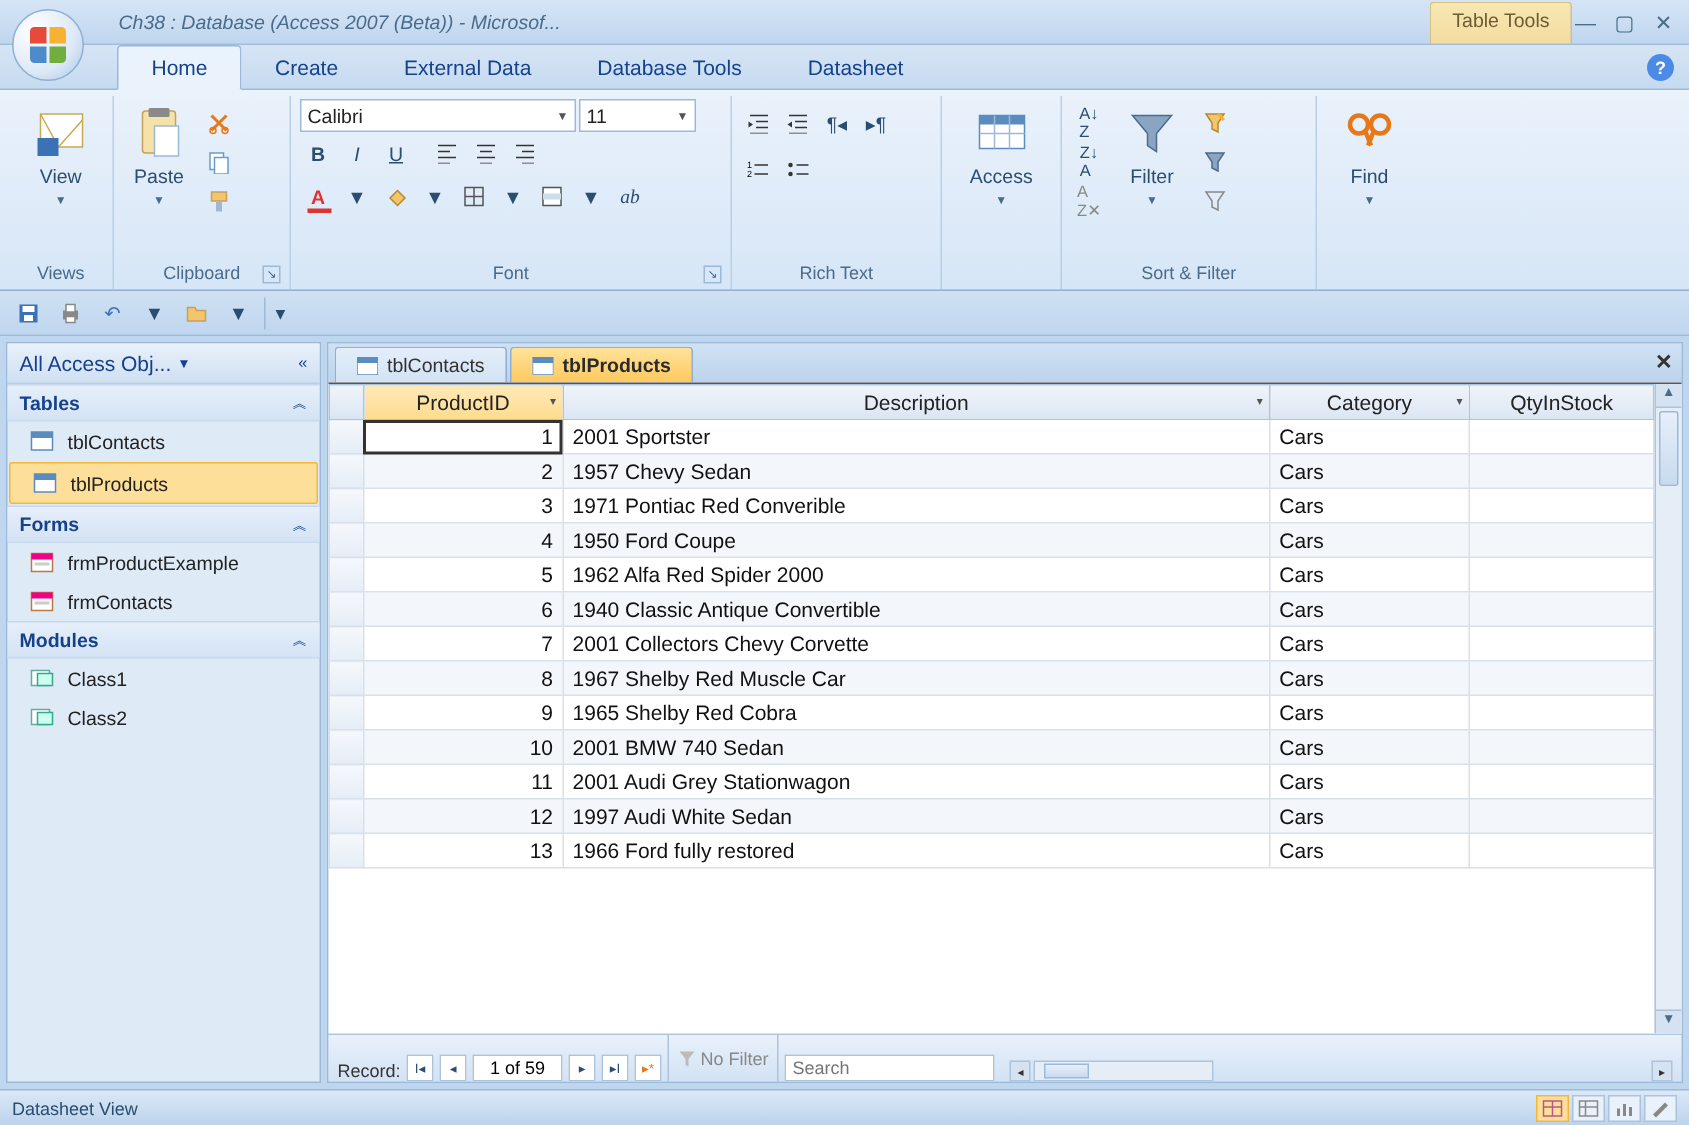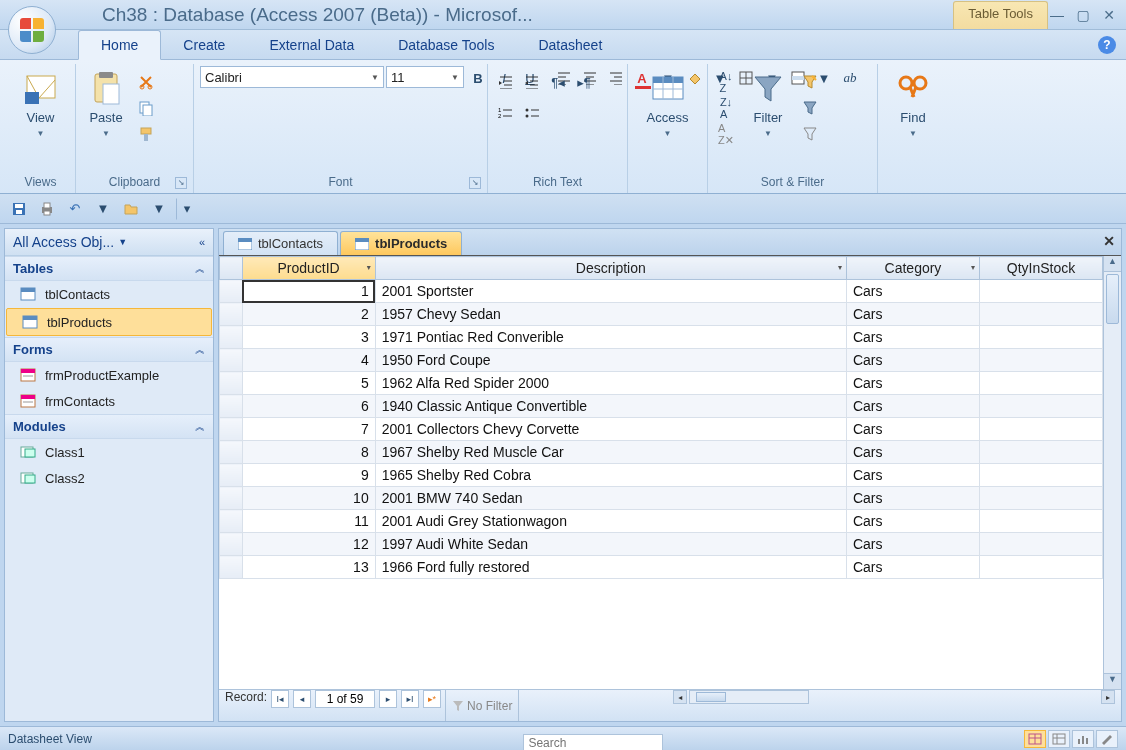--- a/index.html
+++ b/index.html
@@ -6,42 +6,42 @@
 body { font-family: "Segoe UI", Tahoma, sans-serif; font-size: 12px; width: 1126px; height: 750px; overflow: hidden; background: #cfe0f2; }
 
 
 .titlebar { height: 30px; background: linear-gradient(#d6e5f5,#bfd6ef); display: flex; align-items: center; padding: 0 8px; border-bottom: 1px solid #a0bcd8; }
 .office-btn { width: 48px; height: 48px; border-radius: 50%; background: radial-gradient(circle at 30% 30%, #fff, #dde9f7 60%, #a9c6e4); border: 1px solid #8fb0d2; position: absolute; top: 6px; left: 8px; z-index: 50; display:flex; align-items:center; justify-content:center; overflow:hidden;}
 .office-btn .quad { width:24px; height:24px; display:grid; grid-template-columns:1fr 1fr; grid-template-rows:1fr 1fr; gap:2px;}
 .office-btn .quad div:nth-child(1){background:#e74a3a;border-radius:3px 0 0 0;}
 .office-btn .quad div:nth-child(2){background:#f7b233;border-radius:0 3px 0 0;}
 .office-btn .quad div:nth-child(3){background:#4c8cc9;border-radius:0 0 0 3px;}
 .office-btn .quad div:nth-child(4){background:#6fae3f;border-radius:0 0 3px 0;}
-.title-text { margin-left: 94px; color: #4a6b8a; font-size: 19px; flex:1; white-space:nowrap; overflow:hidden; text-overflow:ellipsis;}
+.title-text { margin-left: 71px; color: #4a6b8a; font-size: 13px; flex:1; white-space:nowrap; overflow:hidden; text-overflow:ellipsis;font-style:italic;}
 .tool-context { background: linear-gradient(#f8e7b3,#f3dca0); border:1px solid #d6c183; border-bottom:none; height:28px; padding:4px 14px 0; color:#6b5c34; margin-left:6px; font-size:13px; border-radius:3px 3px 0 0;}
 .win-controls { display:flex; gap:8px; margin-left:auto; color:#4b6d8a;}
 .win-controls span { width:18px; height:14px; display:inline-flex; align-items:center; justify-content:center; font-size:14px; cursor:pointer;}
 
 
 .ribbon-tabs { height: 30px; display:flex; align-items:flex-end; padding-left: 78px; background: linear-gradient(#d6e5f5,#c6daf0); border-bottom:1px solid #9db9d8; position:relative;}
 .ribbon-tab { padding: 6px 22px 6px; color:#15428b; font-size:14px; cursor:pointer; }
 .ribbon-tab.active { background:#eaf2fb; border:1px solid #9db9d8; border-bottom:1px solid #eaf2fb; border-radius:3px 3px 0 0; margin-bottom:-1px;}
 .help-icon { position:absolute; right:10px; top:6px; width:18px; height:18px; border-radius:50%; background:#4b8be6; color:#fff; font-weight:bold; font-size:12px; display:flex; align-items:center; justify-content:center;}
 
 
 .ribbon { height: 134px; background: linear-gradient(#eaf2fb,#d6e6f7); border-bottom:1px solid #8fb0d2; display:flex; padding:4px 6px 0;}
 .group { border-right:1px solid #b8cfe6; padding:2px 6px 0; display:flex; flex-direction:column; justify-content:space-between;}
 .group-label { text-align:center; color:#4a6b8a; font-size:12px; padding:2px 0 4px; position:relative;}
 .group-label .launcher { position:absolute; right:0; bottom:4px; width:12px; height:12px; border:1px solid #9db9d8; font-size:8px; line-height:10px; color:#4a6b8a;}
 .big-btn { display:flex; flex-direction:column; align-items:center; gap:4px; padding:4px 6px; color:#2b4d6f; font-size:13px; cursor:pointer;}
 .big-btn .ic { width:36px; height:36px; display:flex; align-items:center; justify-content:center;}
 .dropdown-caret { font-size:8px; color:#4a6b8a;}
 .btn-row { display:flex; gap:2px; margin-bottom:3px;}
 .sq { width:24px; height:24px; border:1px solid transparent; display:inline-flex; align-items:center; justify-content:center; cursor:pointer; font-size:13px; color:#2b4d6f;}
-.font-group-body { display:flex; flex-direction:row; gap:2px;}
+.font-group-body { display:flex; flex-direction:column; gap:2px;}
 .combo { height:22px; border:1px solid #9db9d8; background:#fff; display:inline-flex; align-items:center; padding:0 4px; font-size:13px; color:#222;}
 .combo .arrow { margin-left:auto; font-size:8px; color:#555;}
 
 
 .qat { height:30px; background: linear-gradient(#cfe0f2,#bfd6ef); border-bottom:1px solid #9db9d8; display:flex; align-items:center; gap:6px; padding:0 8px;}
 .qat .sq { width:22px; height:22px;}
 
 
 .main { display:flex; height: calc(100% - 30px - 30px - 134px - 30px - 24px); background:#bfd6ef; }
 .nav { width: 210px; background:#dfeaf7; border:1px solid #9db9d8; margin:4px 2px 4px 4px; display:flex; flex-direction:column;}
@@ -69,21 +69,21 @@
 table.grid td.sel { border-right:1px solid #d8e0ea; background:linear-gradient(#f5f8fc,#e6edf6);}
 table.grid tr:nth-child(odd) td.data { background:#fff;}
 table.grid tr:nth-child(even) td.data { background:#f3f6fb;}
 table.grid td.num { text-align:right; padding-right:6px;}
 table.grid td.editing { background:#fff; outline:2px solid #333; outline-offset:-2px;}
 .vscroll { width:18px; background:#e5edf7; border-left:1px solid #adc3db; position:relative;}
 .vscroll .up,.vscroll .dn{height:16px; text-align:center; font-size:9px; color:#4a6b8a; background:#d5e2f1; border-bottom:1px solid #adc3db;}
 .vscroll .dn{position:absolute; bottom:0; left:0; right:0; border-top:1px solid #adc3db; border-bottom:none;}
 .vscroll .thumb{position:absolute; top:18px; left:2px; right:2px; height:50px; background:linear-gradient(#e6effa,#c8daee); border:1px solid #9db9d8; border-radius:2px;}
 
-.record-nav { height:32px; background: linear-gradient(#e9f1fb,#d2e2f4); border-top:1px solid #adc3db; display:flex; align-items:flex-start; font-size:12px; color:#333; gap:4px; padding:0 6px;}
+.record-nav { height:32px; background: linear-gradient(#e9f1fb,#d2e2f4); border-top:1px solid #adc3db; display:flex; align-items:flex-end; font-size:12px; color:#333; gap:4px; padding:0 6px;}
 .record-nav .navbtn{ width:18px; height:18px; display:inline-flex; align-items:center; justify-content:center; background:#fff; border:1px solid #adc3db; font-size:9px; color:#2b4d6f; cursor:pointer;}
 .record-nav input{ height:18px; border:1px solid #adc3db; padding:0 4px; font-size:12px;}
 .nofilter { color:#888; display:flex; align-items:center; gap:3px; padding:0 6px; border-left:1px solid #adc3db; border-right:1px solid #adc3db; height:100%;}
 .hscroll { flex:1; display:flex; align-items:center; gap:2px; padding-left:6px;}
 .hscroll .arr{ width:14px; height:14px; background:#d5e2f1; border:1px solid #adc3db; font-size:8px; display:flex; align-items:center; justify-content:center;}
 .hscroll .track{ width:120px; height:14px; background:#e5edf7; border:1px solid #adc3db; position:relative;}
 .hscroll .track .th{position:absolute; left:6px; top:1px; width:30px; height:10px; background:linear-gradient(#e6effa,#c8daee); border:1px solid #9db9d8;}
 
 
 .statusbar { height:24px; background: linear-gradient(#dbe8f7,#bcd3ec); border-top:1px solid #9db9d8; display:flex; align-items:center; padding:0 8px; font-size:12px; color:#2b4d6f;}

